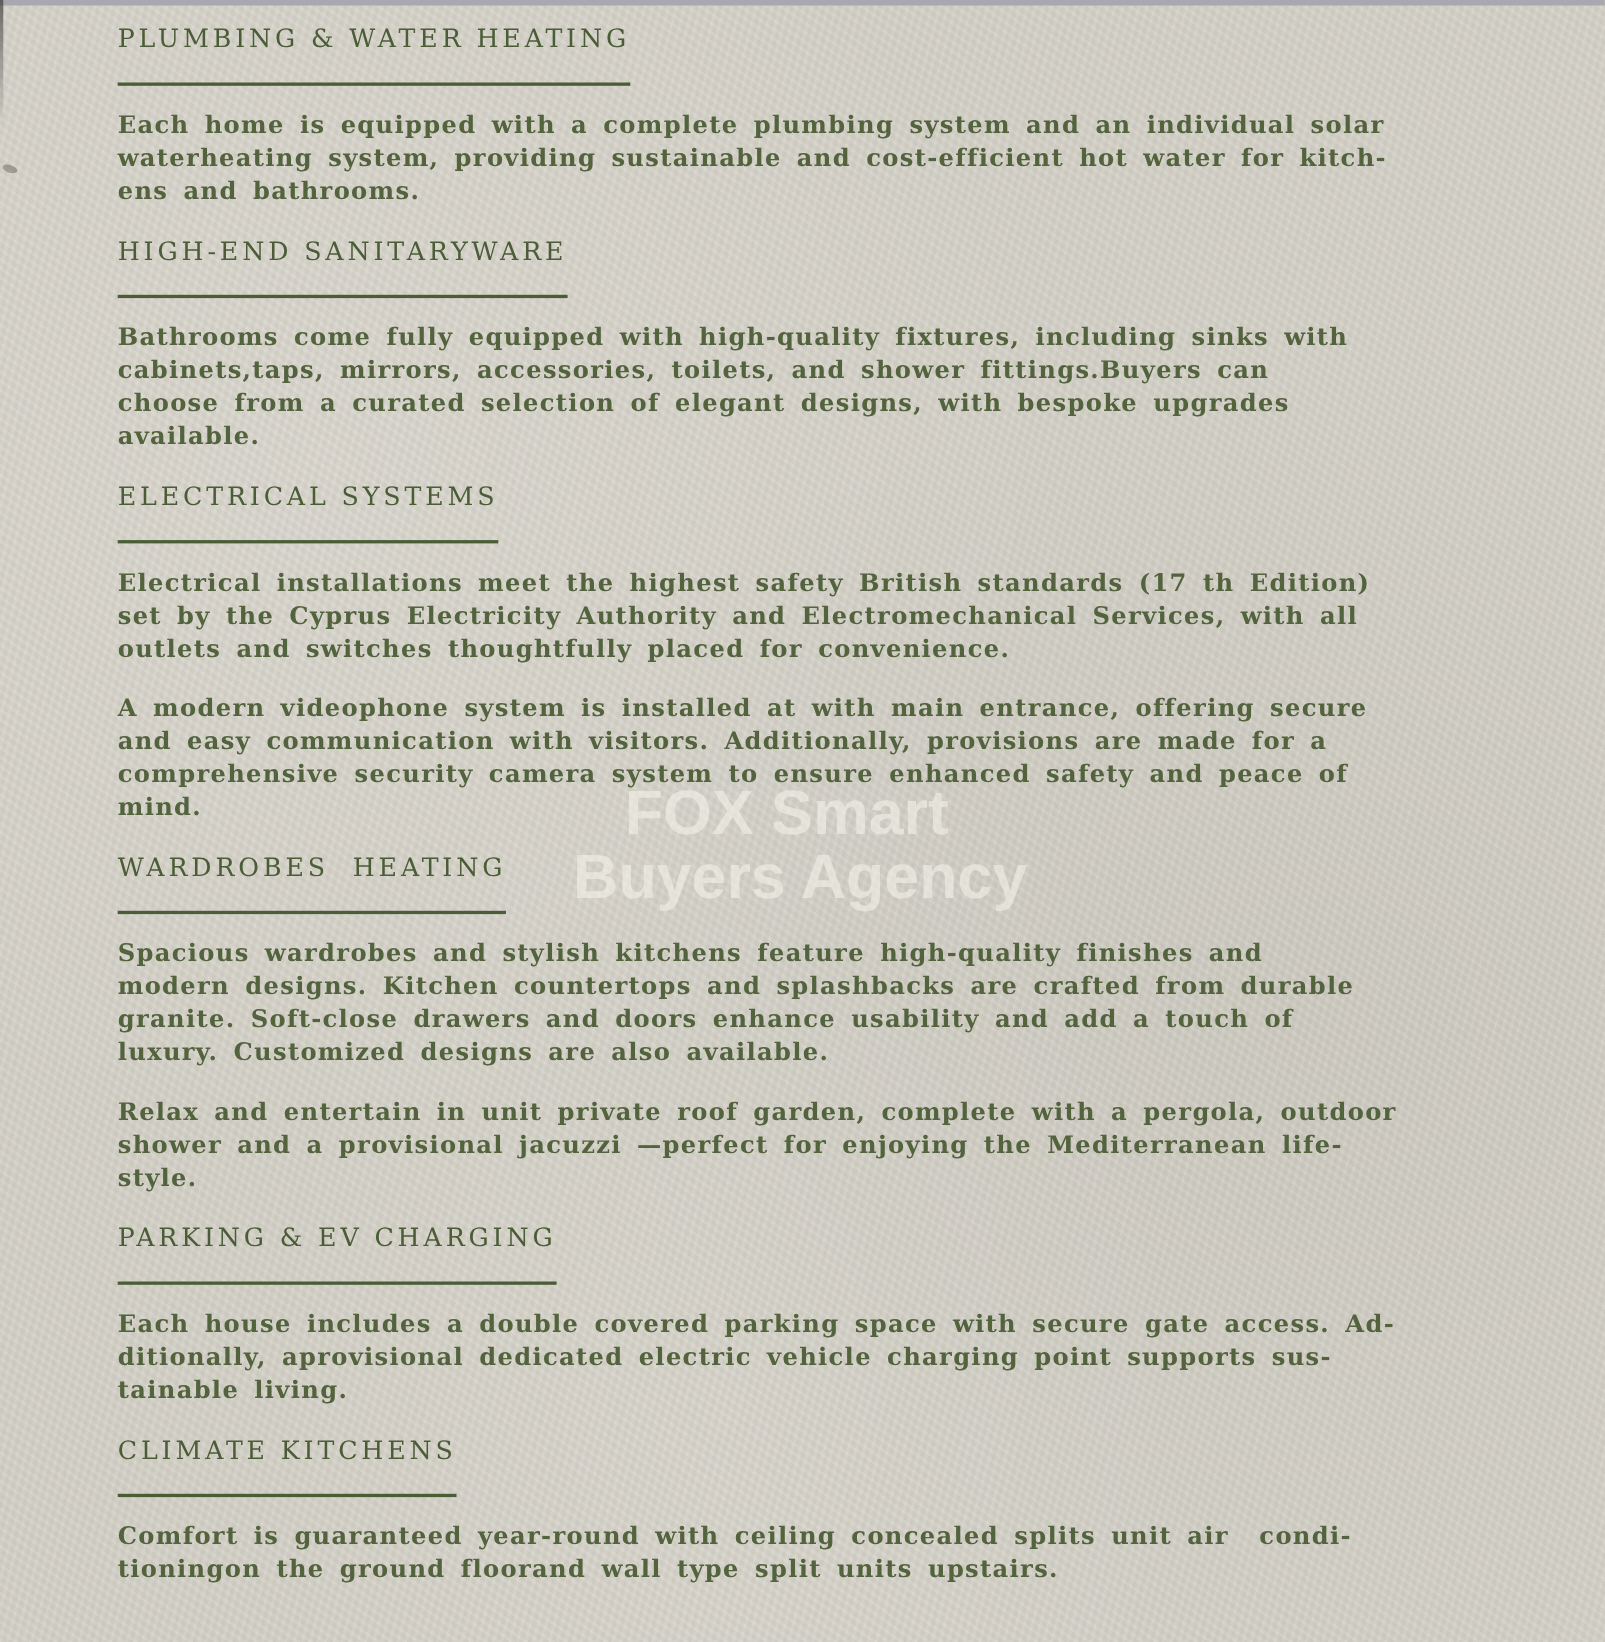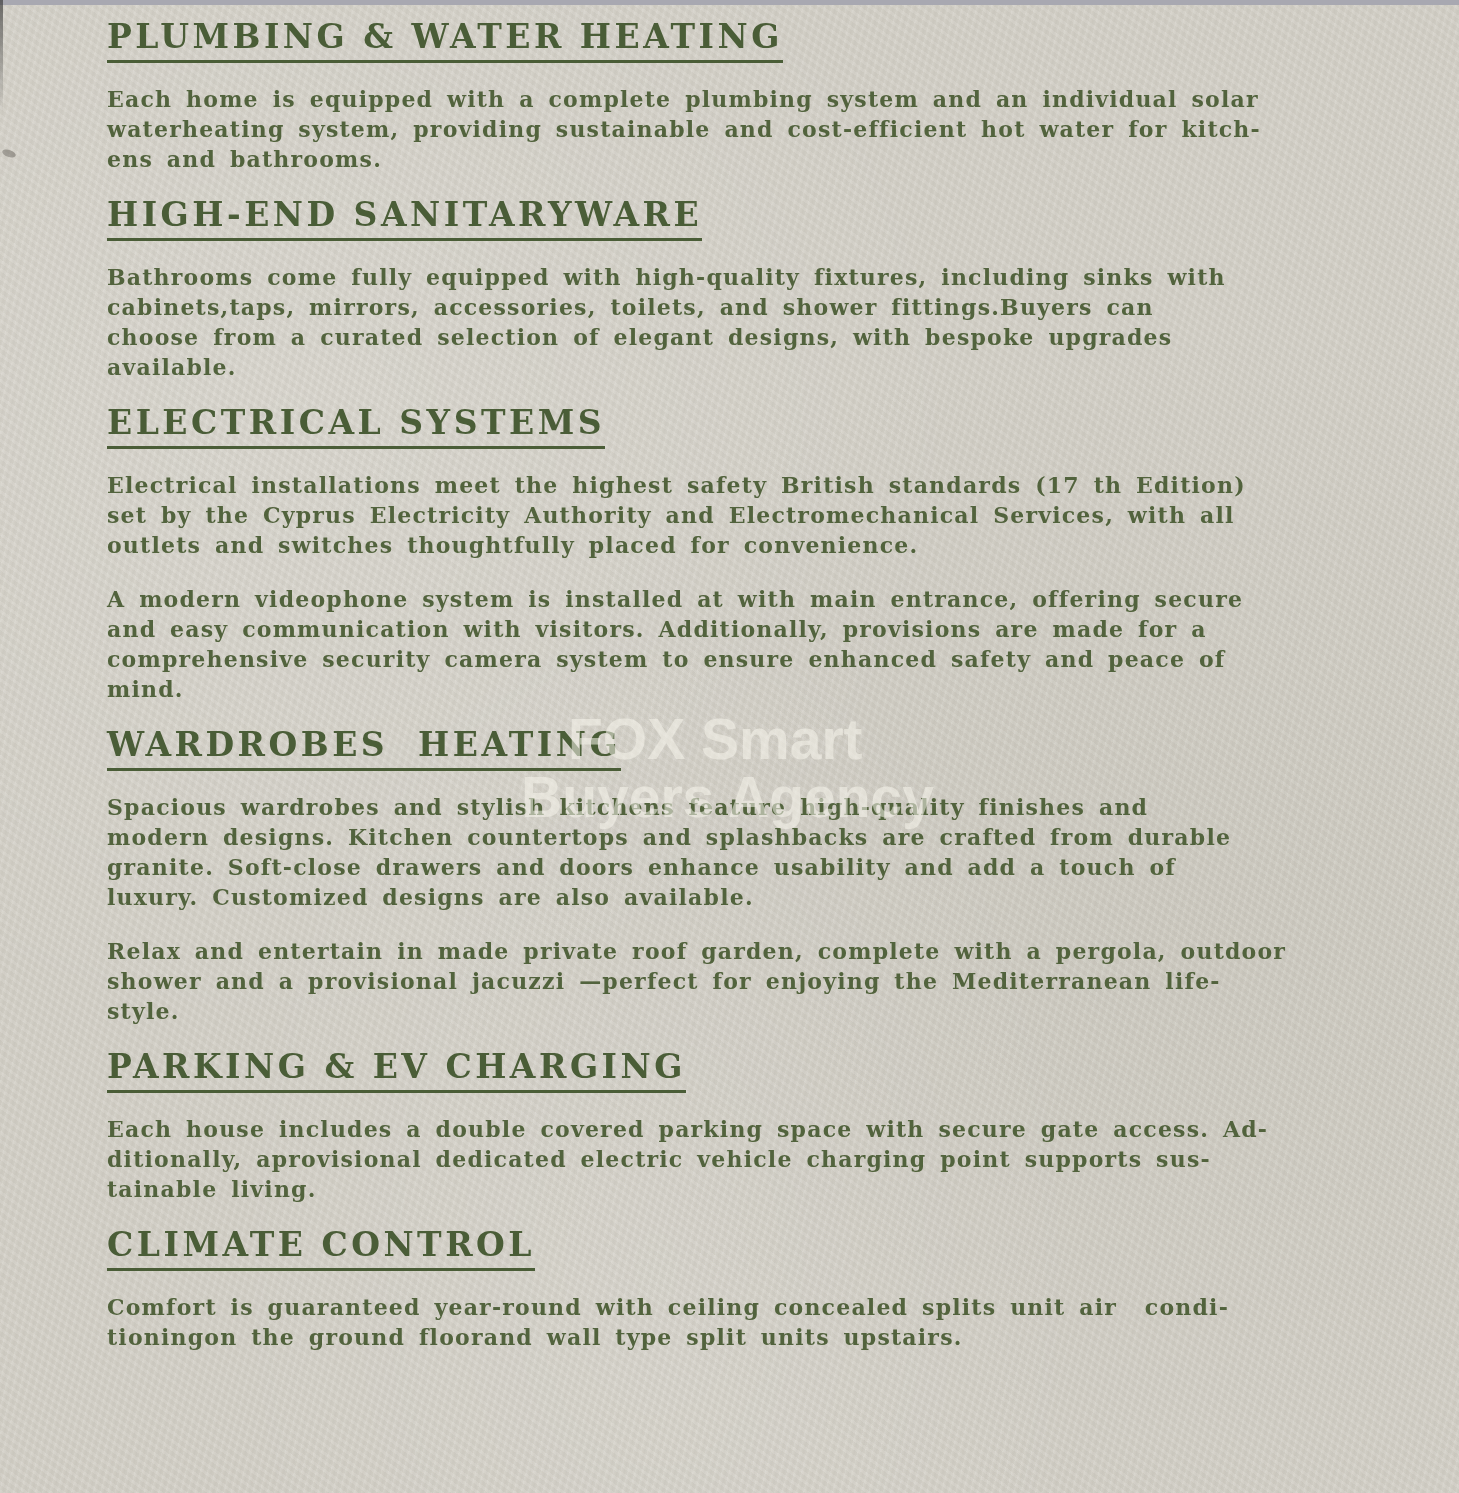--- a/index.html
+++ b/index.html
@@ -48,27 +48,27 @@
     background:rgba(95,92,84,0.45);
     transform:rotate(18deg);
   }
   .content{
     position:absolute;left:107px;top:20px;
     width:1260px;
   }
   .section h2{
     margin:0;
     display:inline-block;
-    font-size:33px;
+    font-size:23px;
     line-height:33px;
-    font-weight:bold;
+    font-weight:normal;
     letter-spacing:3.5px;
     white-space:pre;
     color:var(--heading);
-    padding-bottom:7px;
+    padding-bottom:22px;
     border-bottom:3px solid var(--heading);
   }
   .section p{
     margin:21px 0 24px 0;
     font-size:22px;
     line-height:30px;
     font-weight:bold;
     letter-spacing:1.2px;
     word-spacing:5px;
     white-space:pre-wrap;
@@ -129,34 +129,34 @@
 
     <div class="section">
       <h2>WARDROBES  HEATING</h2>
       <p>Spacious wardrobes and stylish kitchens feature high-quality finishes and
 modern designs. Kitchen countertops and splashbacks are crafted from durable
 granite. Soft-close drawers and doors enhance usability and add a touch of
 luxury. Customized designs are also available.</p>
     </div>
 
     <div class="section">
-      <p>Relax and entertain in made private roof garden, complete with a pergola, outdoor
+      <p>Relax and entertain in unit private roof garden, complete with a pergola, outdoor
 shower and a provisional jacuzzi —perfect for enjoying the Mediterranean life-
 style.</p>
     </div>
 
     <div class="section">
       <h2>PARKING &amp; EV CHARGING</h2>
       <p>Each house includes a double covered parking space with secure gate access. Ad-
 ditionally, aprovisional dedicated electric vehicle charging point supports sus-
 tainable living.</p>
     </div>
 
     <div class="section">
-      <h2>CLIMATE CONTROL</h2>
+      <h2>CLIMATE KITCHENS</h2>
       <p>Comfort is guaranteed year-round with ceiling concealed splits unit air  condi-
 tioningon the ground floorand wall type split units upstairs.</p>
     </div>
 
   </div>
 
   <div class="watermark">
     <div class="wm-line1">FOX Smart</div>
     <div class="wm-line2">Buyers Agency</div>
   </div>

